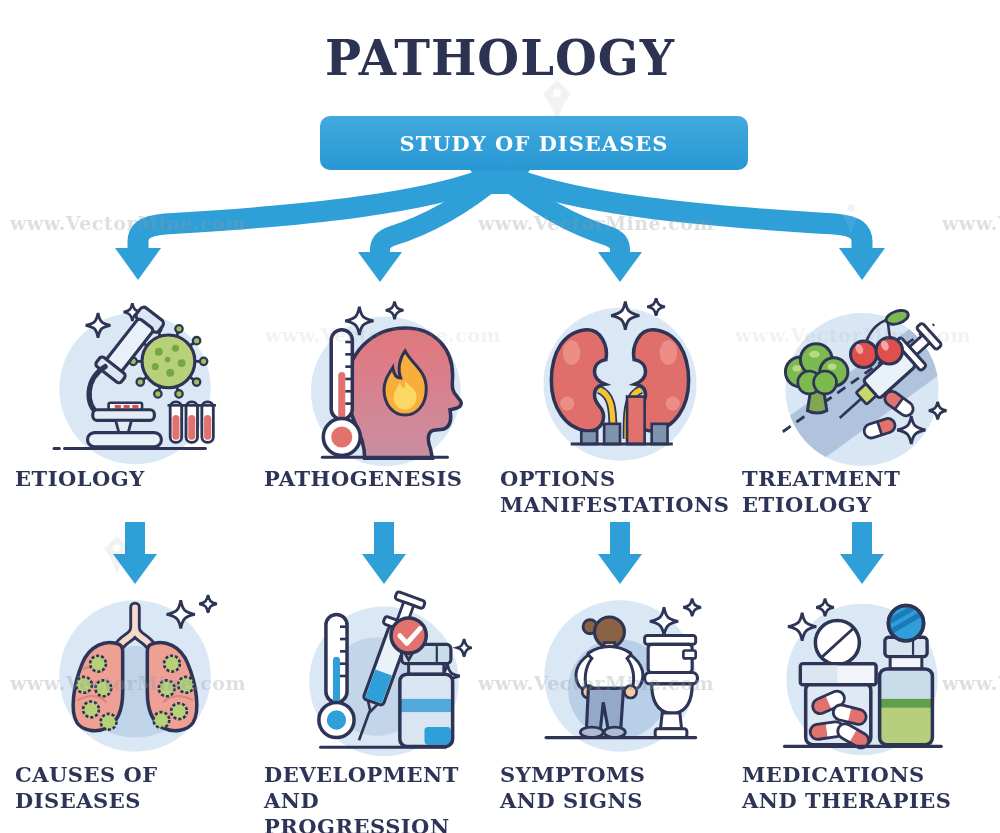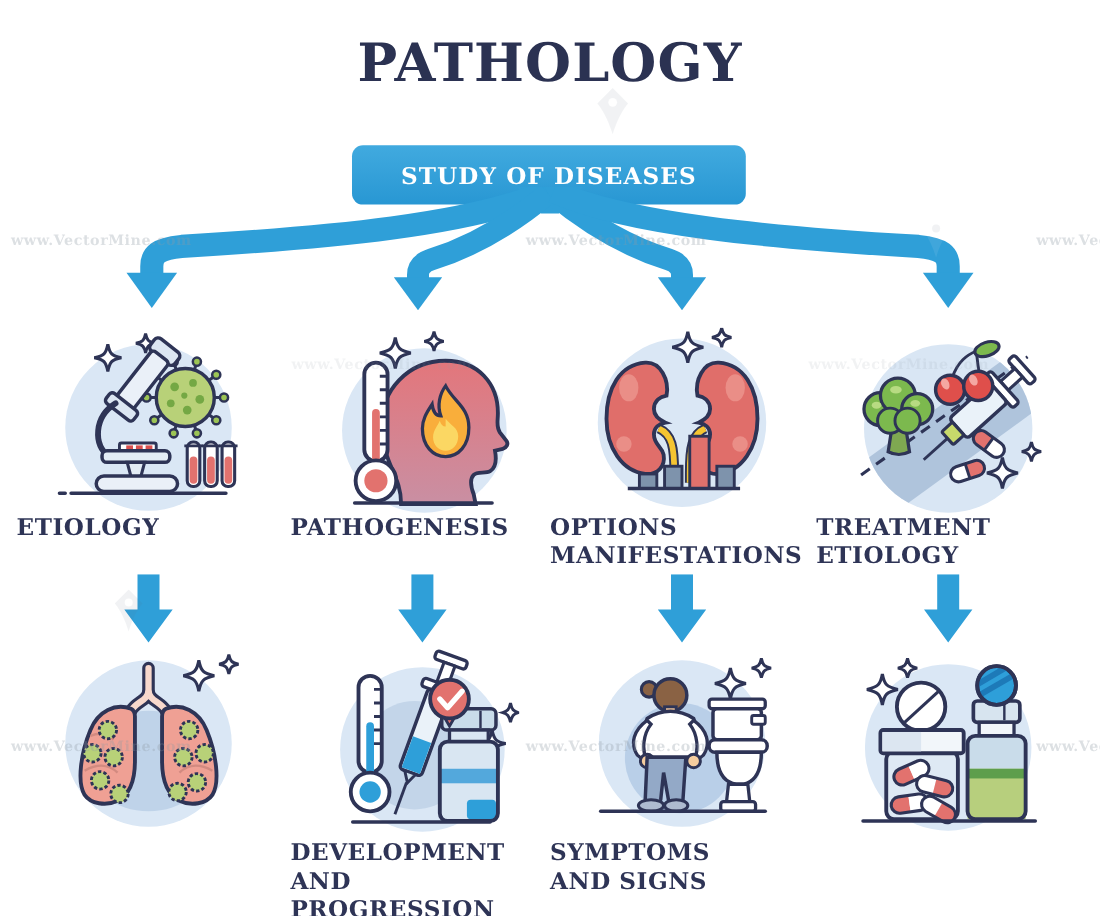--- a/index.html
+++ b/index.html
@@ -1,34 +1,34 @@
 <!DOCTYPE html>
 <html><head>
 <meta charset="utf-8">
 <style>
   html,body{margin:0;padding:0;background:#ffffff;}
   #canvas{position:relative;width:1000px;height:833px;background:#fff;overflow:hidden;
           font-family:"DejaVu Serif","Liberation Serif",serif;}
   .title{position:absolute;top:30px;left:0;width:100%;text-align:center;
          font-size:48px;font-weight:900;color:#2B3252;letter-spacing:1px;}
-  .subtitle-box{position:absolute;left:320px;top:132px;width:358px;height:54px;
+  .subtitle-box{position:absolute;left:320px;top:116px;width:428px;height:54px;
          background:linear-gradient(180deg,#41AADF 0%,#2897D3 100%);
          border-radius:10px;display:flex;align-items:center;justify-content:center;}
   .subtitle-box span{color:#fff;font-size:21px;font-weight:900;letter-spacing:1px;}
   .branch{position:absolute;left:0;top:170px;width:1000px;height:140px;}
   .col{position:absolute;top:0;height:833px;width:240px;}
   .col-1{left:15px}.col-2{left:264px}.col-3{left:500px}.col-4{left:742px}
   .icon-top,.icon-bottom{position:absolute;left:50%;transform:translateX(-50%);
          width:176px;height:176px;}
   .icon-top{top:298px}.icon-bottom{top:588px}
   .col-label{position:absolute;left:0;width:100%;font-weight:900;
          color:#2E3456;font-size:21px;line-height:26px;white-space:pre-line;letter-spacing:.5px;}
   .label-top{top:466px}.label-bottom{top:762px}
   .down-arrow{position:absolute;left:50%;transform:translateX(-50%);top:522px;}
-  .wm{position:absolute;color:#8f9aa4;opacity:.30;font-size:13px;font-weight:700;
+  .wm{position:absolute;color:#8f9aa4;opacity:.30;font-size:19px;font-weight:700;
       letter-spacing:.5px;white-space:nowrap;z-index:6;}
   .wm.faint{opacity:.12;}
   .pin{position:absolute;opacity:.08;z-index:6;}
 </style>
 </head>
 <body>
 
 <div id="canvas">
 
   <div class="title">PATHOLOGY</div>
@@ -163,20 +163,22 @@
           <circle cx="64" cy="114" r="9"></circle>
         <circle cx="50" cy="138" r="9"></circle>
           <circle cx="70" cy="152" r="9"></circle>
         <circle cx="142" cy="86" r="9"></circle>
           <circle cx="158" cy="110" r="9"></circle>
           <circle cx="136" cy="114" r="9"></circle>
         <circle cx="150" cy="140" r="9"></circle>
           <circle cx="130" cy="150" r="9"></circle>
       </g>
     </svg>
+    <div class="col-label label-bottom">CAUSES OF
+DISEASES</div>
   </div>
 
   <div class="col col-2">
     <svg class="icon-top" viewBox="0 0 200 200">
       <defs>
         <linearGradient id="gHead" x1="0" y1="0" x2="0" y2="1">
           <stop offset="0" stop-color="#E3767B"></stop>
             <stop offset="1" stop-color="#C98FA3"></stop>
         </linearGradient>
       </defs>
@@ -425,15 +427,17 @@
       <g>
         <circle cx="150" cy="40" r="20" fill="#2E9FD9" stroke="#2E3456" stroke-width="4"></circle>
         <g clip-path="url(#clipP)" stroke="#1D7AB8" stroke-width="6">
           <line x1="132" y1="50" x2="170" y2="28"></line>
             <line x1="128" y1="40" x2="162" y2="20"></line>
         </g>
         <circle cx="150" cy="40" r="20" fill="none" stroke="#2E3456" stroke-width="4"></circle>
       </g>
       <path d="M12,180 H190" stroke="#2E3456" stroke-width="3.6" stroke-linecap="round"></path>
     </svg>
+    <div class="col-label label-bottom">MEDICATIONS
+AND THERAPIES</div>
   </div>
 
 </div>
 
 </body></html>

